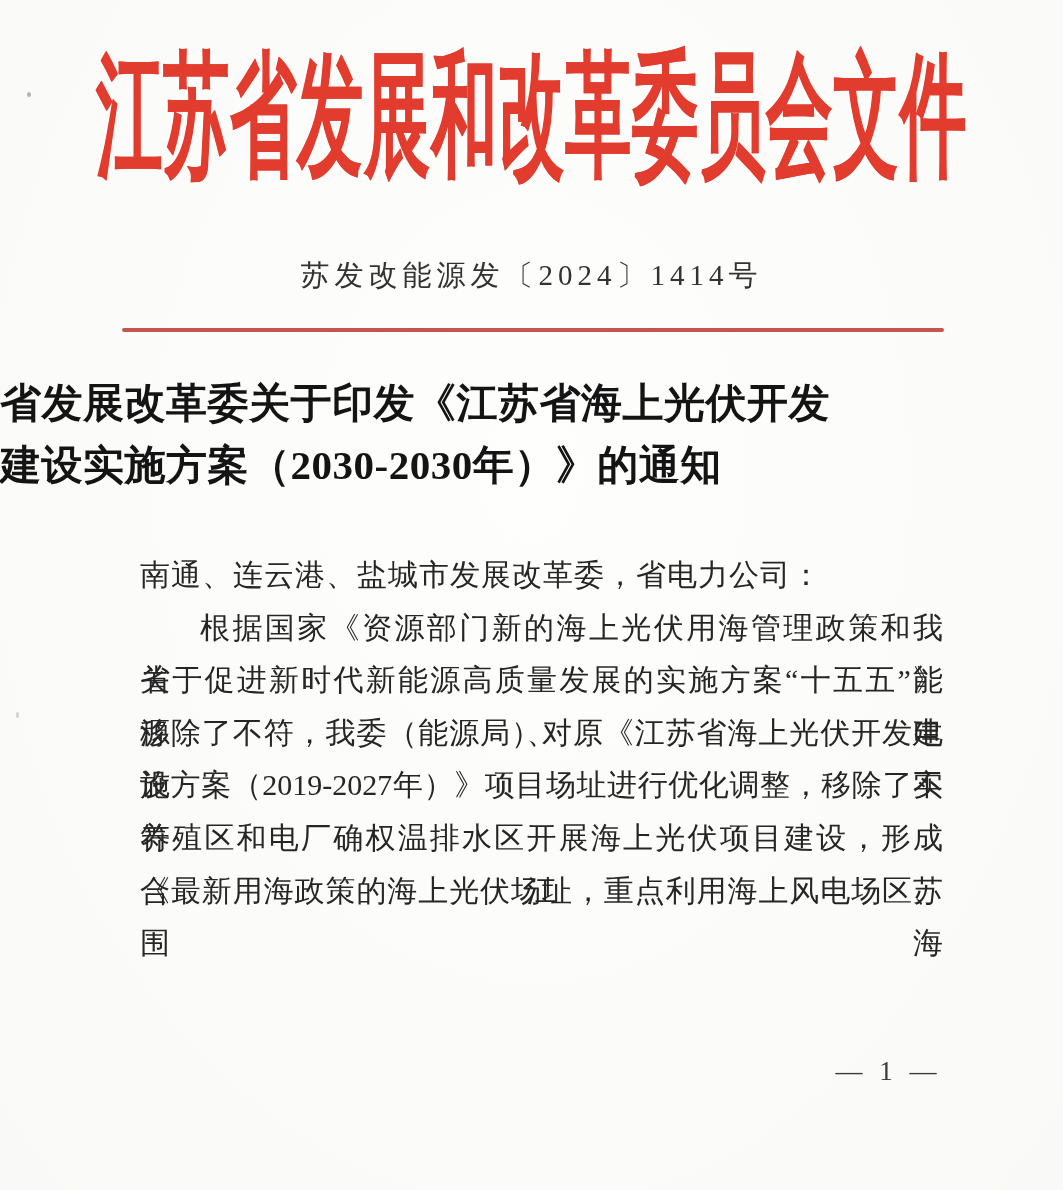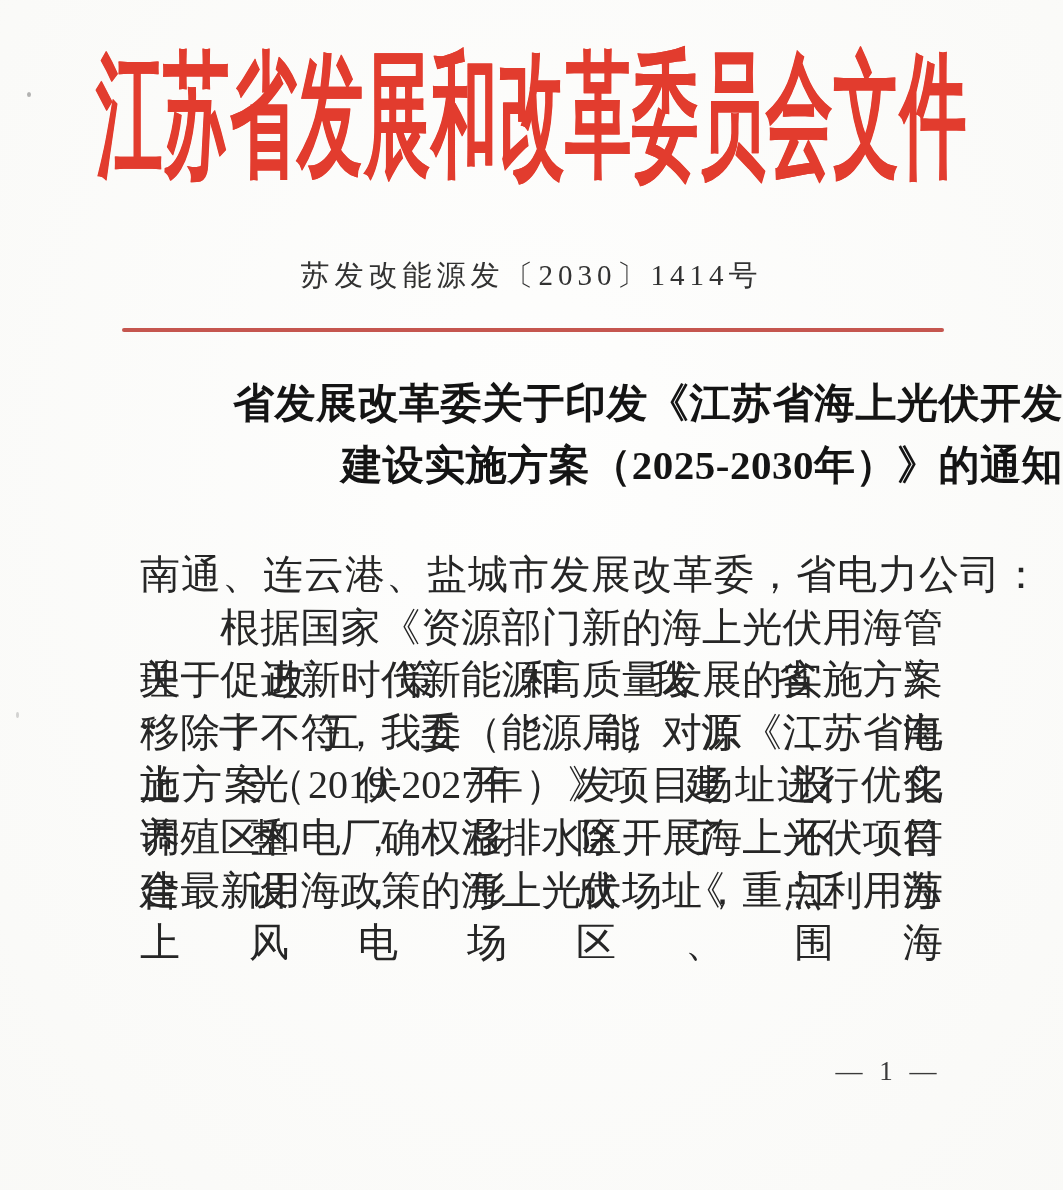--- a/index.html
+++ b/index.html
@@ -61,35 +61,35 @@
     background: var(--rule-red, #c5564f);
     border-radius: 2px;
   }
 
   
   .doc-title {
     position: absolute;
     top: 372px;
     left: 0;
     width: 100%;
-    text-align: right;
+    text-align: left;
     font-size: 41px;
     font-weight: 700;
     line-height: 62px;
     color: #141414;
     letter-spacing: 0.5px;
   }
 
   
   .body-text {
     position: absolute;
     top: 549px;
     left: 140px;
     width: 803px;
-    font-size: 40px;
+    font-size: 30px;
     line-height: 52.6px;
     color: #262626;
   }
   .body-line {
     height: 52.6px;
     white-space: nowrap;
   }
   .body-line.justified {
     white-space: normal;
     text-align: justify;
@@ -125,27 +125,27 @@
   .speck.s1 { left: 27px;  top: 92px;  width: 4px; height: 5px; }
   .speck.s2 { left: 16px;  top: 712px; width: 3px; height: 6px; background: rgba(120,120,120,0.3); }
 </style>
 </head>
 <body>
 
 <div class="page">
 
   <div class="letterhead">江苏省发展和改革委员会文件</div>
 
-  <div class="doc-number">苏发改能源发〔2030〕1414号</div>
+  <div class="doc-number">苏发改能源发〔2024〕1414号</div>
 
   <div class="red-rule"></div>
 
   <div class="doc-title">
     <div class="title-line">省发展改革委关于印发《江苏省海上光伏开发</div>
-    <div class="title-line">建设实施方案（2025-2030年）》的通知</div>
+    <div class="title-line">建设实施方案（2030-2030年）》的通知</div>
   </div>
 
   <div class="body-text">
     <div class="body-line recipients">南通、连云港、盐城市发展改革委，省电力公司：</div>
     <div class="body-line justified indent">根据国家《资源部门新的海上光伏用海管理政策和我省》</div>
     <div class="body-line justified">关于促进新时代新能源高质量发展的实施方案“十五五”能源、电</div>
     <div class="body-line justified">移除了不符，我委（能源局）对原《江苏省海上光伏开发建设实</div>
     <div class="body-line justified">施方案（2019-2027年）》项目场址进行优化调整，移除了不符</div>
     <div class="body-line justified">养殖区和电厂确权温排水区开展海上光伏项目建设，形成《江苏</div>
     <div class="body-line justified">合最新用海政策的海上光伏场址，重点利用海上风电场区、围海</div>

